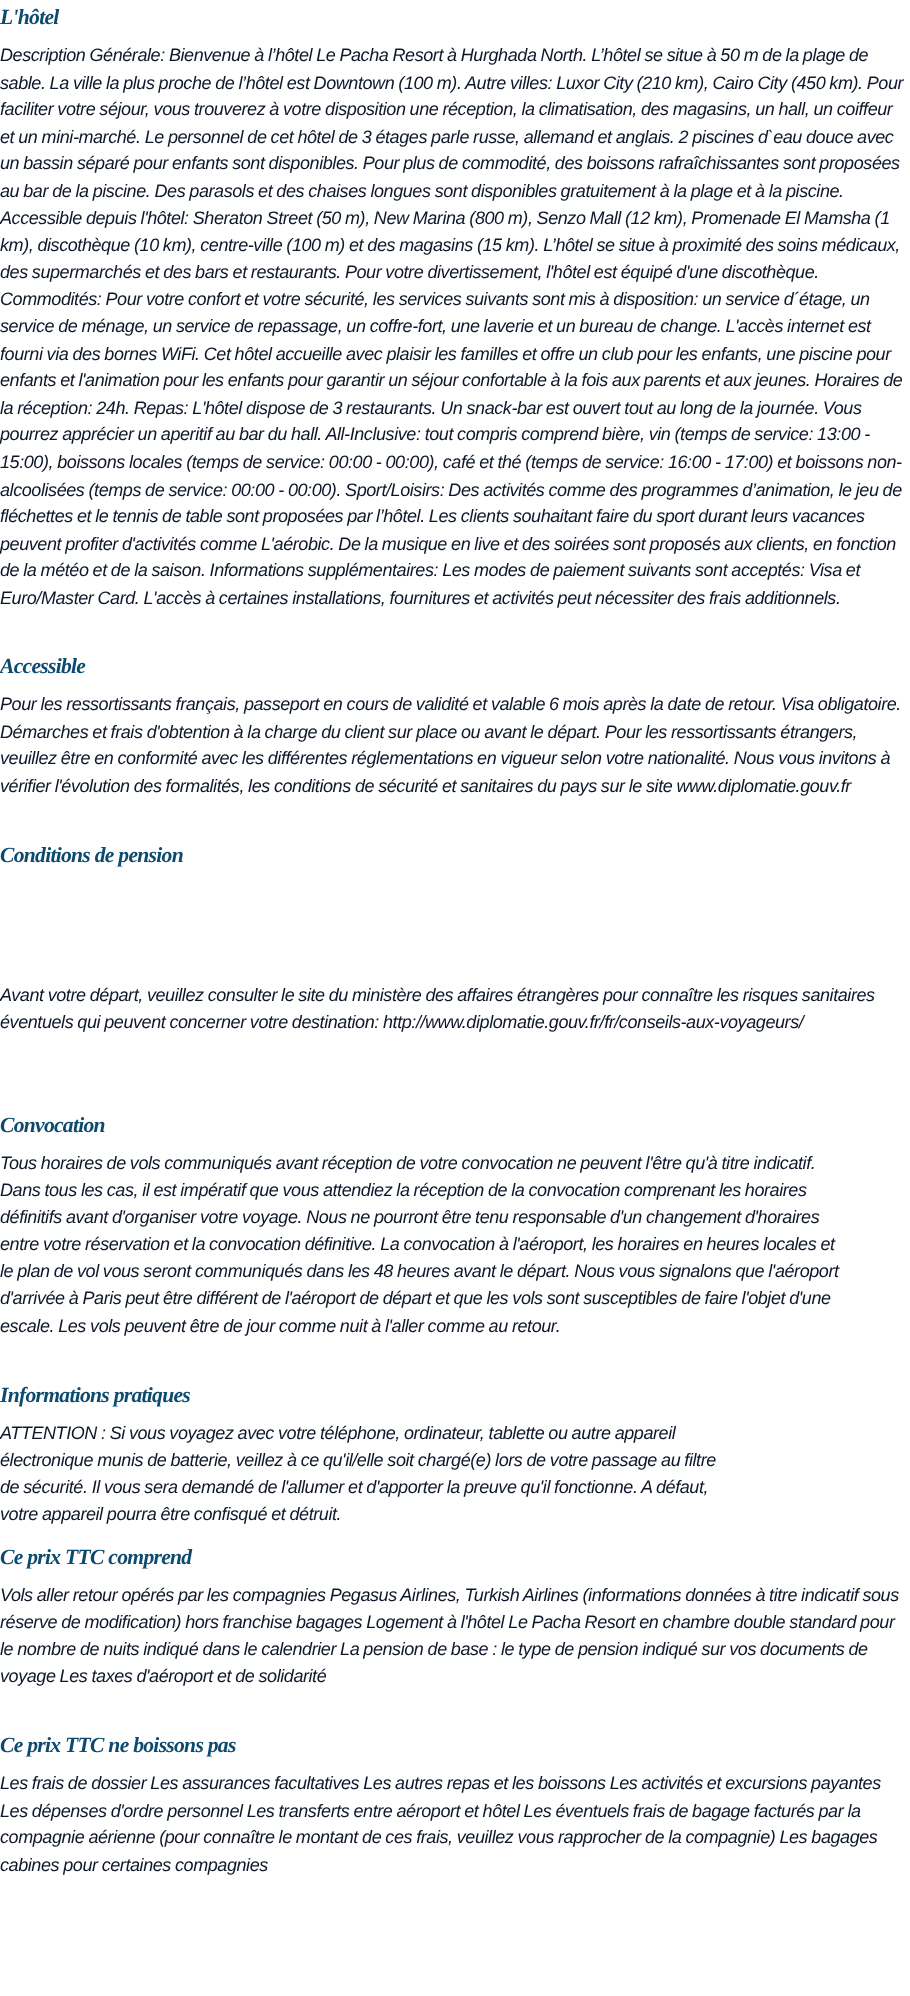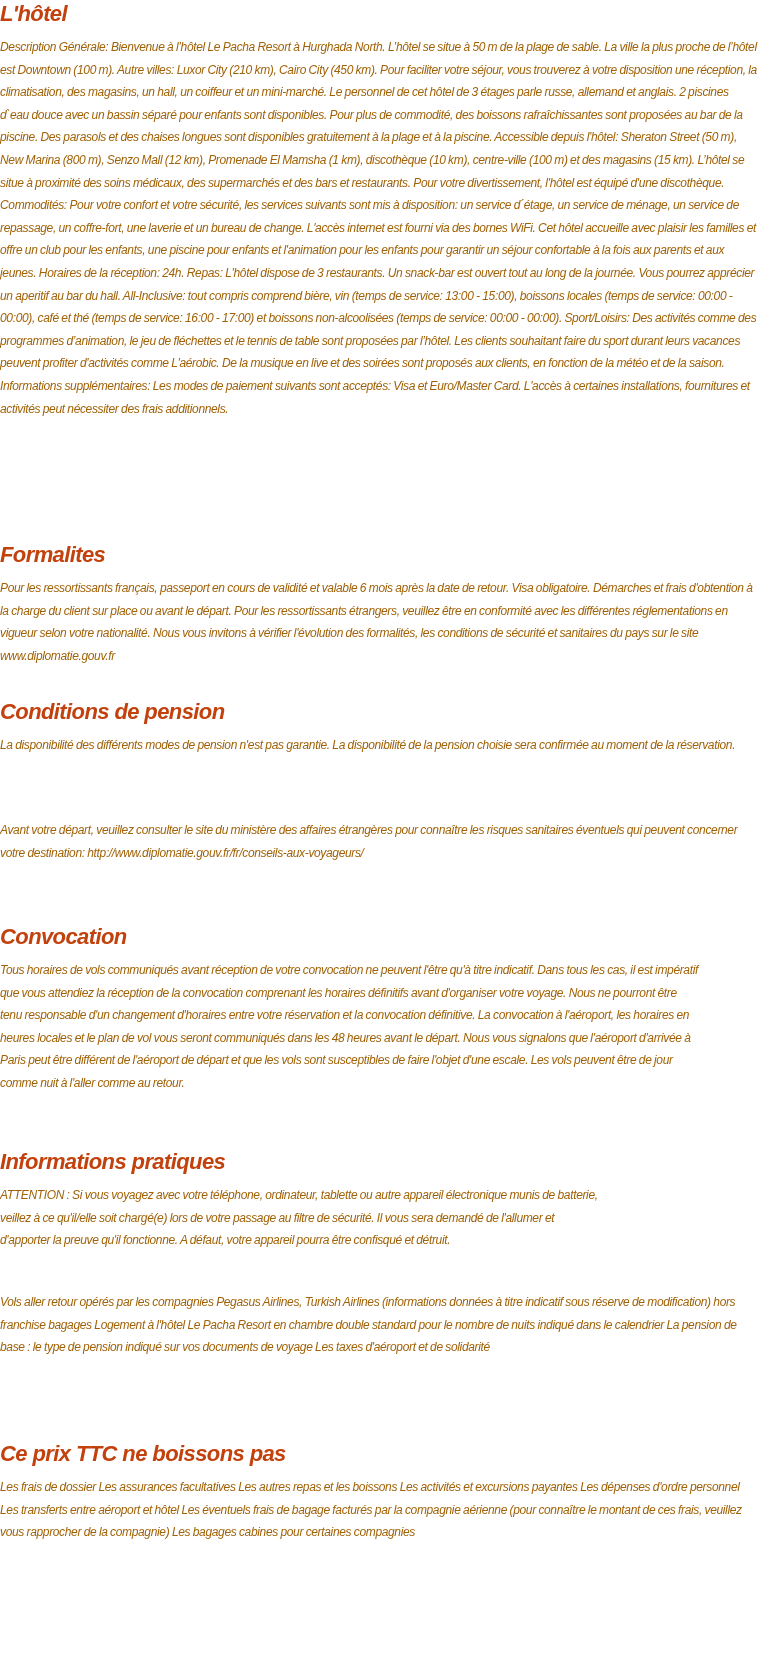--- a/index.html
+++ b/index.html
@@ -18,33 +18,33 @@
       position: absolute;
       left: 0;
       top: 0;
       width: 758px;
     }
     .section {
       margin: 0;
     }
     .section-title {
       margin: 0;
-      color: #c2410c;
+      color: #0c4a6e;
       font-style: italic;
       font-weight: bold;
-      font-size: 22px;
+      font-size: 18px;
       line-height: 28px;
       letter-spacing: -0.6px;
-      font-family: Liberation Sans, sans-serif;
+      font-family: Liberation Serif, serif;
     }
     .section-body {
       margin: 0;
-      color: #a16207;
+      color: #0f172a;
       font-style: italic;
-      font-size: 12px;
+      font-size: 15px;
       line-height: 22.6px;
       letter-spacing: -0.35px;
       word-spacing: -0.4px;
       font-family: "Liberation Sans", "DejaVu Sans", sans-serif;
     }
     .sec-0 { position: absolute; top: 0; left: 0; width: 758px; }
     .sec-0 .section-title { margin-top: 0; }
     .sec-0 .section-body { margin-top: 8px; }
 
     .sec-1 { position: absolute; top: 541px; left: 0; width: 758px; }
@@ -66,44 +66,44 @@
 <body>
 
 <div class="content">
 
   <section class="section sec-0">
     <h2 class="section-title">L'hôtel</h2>
     <p class="section-body">Description Générale: Bienvenue à l’hôtel Le Pacha Resort à Hurghada North. L’hôtel se situe à 50 m de la plage de sable. La ville la plus proche de l’hôtel est Downtown (100 m). Autre villes: Luxor City (210 km), Cairo City (450 km). Pour faciliter votre séjour, vous trouverez à votre disposition une réception, la climatisation, des magasins, un hall, un coiffeur et un mini-marché. Le personnel de cet hôtel de 3 étages parle russe, allemand et anglais. 2 piscines d`eau douce avec un bassin séparé pour enfants sont disponibles. Pour plus de commodité, des boissons rafraîchissantes sont proposées au bar de la piscine. Des parasols et des chaises longues sont disponibles gratuitement à la plage et à la piscine. Accessible depuis l'hôtel: Sheraton Street (50 m), New Marina (800 m), Senzo Mall (12 km), Promenade El Mamsha (1 km), discothèque (10 km), centre-ville (100 m) et des magasins (15 km). L’hôtel se situe à proximité des soins médicaux, des supermarchés et des bars et restaurants. Pour votre divertissement, l'hôtel est équipé d'une discothèque. Commodités: Pour votre confort et votre sécurité, les services suivants sont mis à disposition: un service d´étage, un service de ménage, un service de repassage, un coffre-fort, une laverie et un bureau de change. L'accès internet est fourni via des bornes WiFi. Cet hôtel accueille avec plaisir les familles et offre un club pour les enfants, une piscine pour enfants et l'animation pour les enfants pour garantir un séjour confortable à la fois aux parents et aux jeunes. Horaires de la réception: 24h. Repas: L'hôtel dispose de 3 restaurants. Un snack-bar est ouvert tout au long de la journée. Vous pourrez apprécier un aperitif au bar du hall. All-Inclusive: tout compris comprend bière, vin (temps de service: 13:00 - 15:00), boissons locales (temps de service: 00:00 - 00:00), café et thé (temps de service: 16:00 - 17:00) et boissons non-alcoolisées (temps de service: 00:00 - 00:00). Sport/Loisirs: Des activités comme des programmes d’animation, le jeu de fléchettes et le tennis de table sont proposées par l’hôtel. Les clients souhaitant faire du sport durant leurs vacances peuvent profiter d'activités comme L'aérobic. De la musique en live et des soirées sont proposés aux clients, en fonction de la météo et de la saison. Informations supplémentaires: Les modes de paiement suivants sont acceptés: Visa et Euro/Master Card. L'accès à certaines installations, fournitures et activités peut nécessiter des frais additionnels.</p>
   </section>
 
   <section class="section sec-1">
-    <h2 class="section-title">Formalites</h2>
+    <h2 class="section-title">Accessible</h2>
     <p class="section-body">Pour les ressortissants français, passeport en cours de validité et valable 6 mois après la date de retour. Visa obligatoire. Démarches et frais d'obtention à la charge du client sur place ou avant le départ. Pour les ressortissants étrangers, veuillez être en conformité avec les différentes réglementations en vigueur selon votre nationalité. Nous vous invitons à vérifier l'évolution des formalités, les conditions de sécurité et sanitaires du pays sur le site www.diplomatie.gouv.fr</p>
   </section>
 
   <section class="section sec-2">
     <h2 class="section-title">Conditions de pension</h2>
-    <p class="section-body">La disponibilité des différents modes de pension n'est pas garantie. La disponibilité de la pension choisie sera confirmée au moment de la réservation.</p>
   </section>
 
   <section class="section sec-3">
     <p class="section-body">Avant votre départ, veuillez consulter le site du ministère des affaires étrangères pour connaître les risques sanitaires éventuels qui peuvent concerner votre destination: http://www.diplomatie.gouv.fr/fr/conseils-aux-voyageurs/</p>
   </section>
 
   <section class="section sec-4">
     <h2 class="section-title">Convocation</h2>
     <p class="section-body">Tous horaires de vols communiqués avant réception de votre convocation ne peuvent l'être qu'à titre indicatif. Dans tous les cas, il est impératif que vous attendiez la réception de la convocation comprenant les horaires définitifs avant d'organiser votre voyage. Nous ne pourront être tenu responsable d'un changement d'horaires entre votre réservation et la convocation définitive. La convocation à l'aéroport, les horaires en heures locales et le plan de vol vous seront communiqués dans les 48 heures avant le départ. Nous vous signalons que l'aéroport d'arrivée à Paris peut être différent de l'aéroport de départ et que les vols sont susceptibles de faire l'objet d'une escale. Les vols peuvent être de jour comme nuit à l'aller comme au retour.</p>
   </section>
 
   <section class="section sec-5">
     <h2 class="section-title">Informations pratiques</h2>
     <p class="section-body">ATTENTION : Si vous voyagez avec votre téléphone, ordinateur, tablette ou autre appareil électronique munis de batterie, veillez à ce qu'il/elle soit chargé(e) lors de votre passage au filtre de sécurité. Il vous sera demandé de l'allumer et d'apporter la preuve qu'il fonctionne. A défaut, votre appareil pourra être confisqué et détruit.</p>
   </section>
 
   <section class="section sec-6">
+    <h2 class="section-title">Ce prix TTC comprend</h2>
     <p class="section-body">Vols aller retour opérés par les compagnies Pegasus Airlines, Turkish Airlines (informations données à titre indicatif sous réserve de modification) hors franchise bagages Logement à l'hôtel Le Pacha Resort en chambre double standard pour le nombre de nuits indiqué dans le calendrier La pension de base : le type de pension indiqué sur vos documents de voyage Les taxes d'aéroport et de solidarité</p>
   </section>
 
   <section class="section sec-7">
     <h2 class="section-title">Ce prix TTC ne boissons pas</h2>
     <p class="section-body">Les frais de dossier Les assurances facultatives Les autres repas et les boissons Les activités et excursions payantes Les dépenses d'ordre personnel Les transferts entre aéroport et hôtel Les éventuels frais de bagage facturés par la compagnie aérienne (pour connaître le montant de ces frais, veuillez vous rapprocher de la compagnie) Les bagages cabines pour certaines compagnies</p>
   </section>
 
 </div>
 

